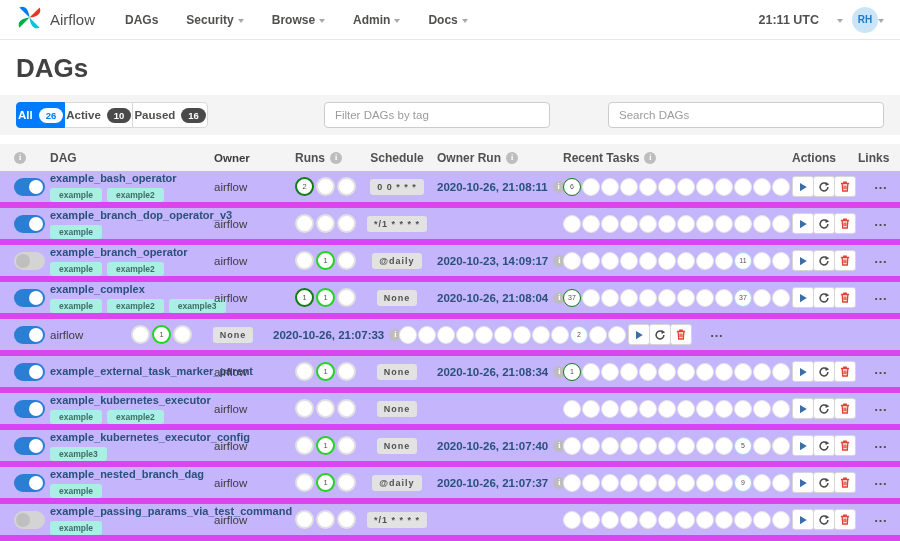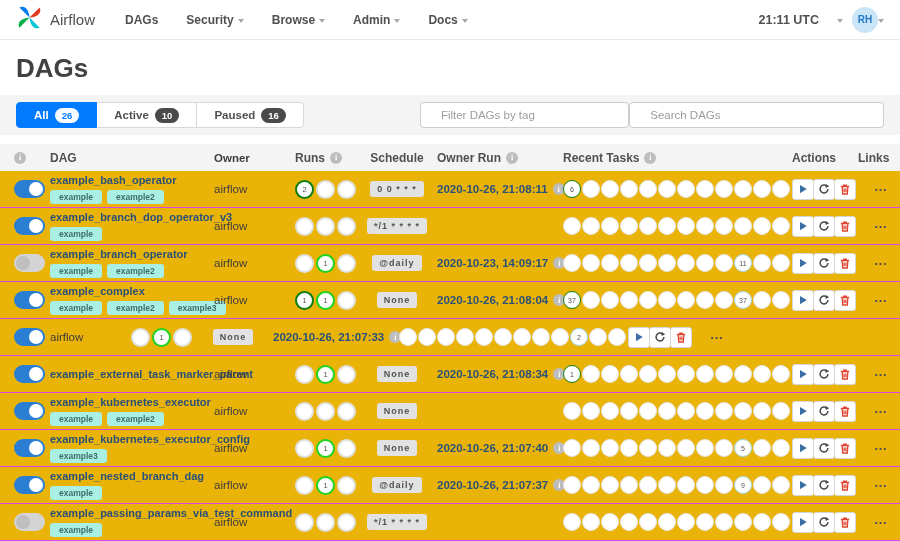--- a/index.html
+++ b/index.html
@@ -19,39 +19,39 @@
   .nav-right { margin-left: auto; display: flex; align-items: center; gap: 9px; }
   .clock { font-size: 12.5px; font-weight: bold; color: #51504f; display: flex; align-items: center; gap: 18px; }
   .avatar-wrap { display: flex; align-items: center; }
   .avatar { width: 26px; height: 26px; border-radius: 50%; background: #cbe5f8; color: #2178c4;
     font-size: 10px; font-weight: bold; display: flex; align-items: center; justify-content: center; }
 
   
   .page-title { font-size: 26px; font-weight: bold; color: #414141; margin: 13px 16px 11px; }
   .filter-bar { background: #f4f4f4; padding: 7px 16px; display: flex; align-items: center; margin-bottom: 9px; }
   .tabs { display: flex; }
-  .tab { height: 26px; padding: 0 17px; background: #fff; border: 1px solid #d8d8d8;
+  .tab { height: 26px; padding: 0 1px; background: #fff; border: 1px solid #d8d8d8;
     font-size: 11.5px; font-weight: bold; color: #51504f; display: flex; align-items: center;
     gap: 6px; margin-left: -1px; cursor: pointer; font-family: inherit; }
   .tab:first-child { border-radius: 4px 0 0 4px; margin-left: 0; }
   .tab:last-child { border-radius: 0 4px 4px 0; }
   .tab.active { background: #007bff; border-color: #007bff; color: #fff; position: relative; }
   .count-badge { border-radius: 9px; padding: 2px 7px; font-size: 9.5px; font-weight: bold;
     background: #4a4a4a; color: #fff; }
   .tab.active .count-badge { background: #f8fbff; color: #007bff; }
-  .text-input { height: 26px; border: 1px solid #cccccc; border-radius: 4px; padding: 0 20px;
+  .text-input { height: 26px; border: 1px solid #cccccc; border-radius: 4px; padding: 0 10px;
     font-size: 11.5px; color: #333; font-family: inherit; background: #fff; }
   .text-input::placeholder { color: #9b9b9b; }
   .input-tag { width: 226px; margin-left: 116px; }
   .input-search { width: 276px; margin-left: auto; }
 
   
   .thead, .trow { display: flex; align-items: center; padding: 0 12px 0 14px; }
   .thead { background: #f4f4f4; height: 27px; font-size: 12px; font-weight: bold; color: #51504f; }
-  .trow { height: 37px; border-bottom: 1px solid #d946ef; background: #eab308; }
+  .trow { height: 37px; border-bottom: 6px solid #d946ef; background: #c4b5fd; }
   .thead .hcell { display: flex; align-items: center; gap: 5px; }
 
   .c-toggle { width: 36px; flex-shrink: 0; }
   .c-name   { flex: 1; min-width: 0; }
   .c-owner  { width: 46px; flex-shrink: 0; font-size: 11.5px; color: #3d3d3d; }
   .c-runs   { width: 62px; flex-shrink: 0; display: flex; gap: 2px; align-items: center; margin-left: 35px; }
   .c-sched  { width: 80px; flex-shrink: 0; display: flex; justify-content: center; }
   .c-last   { width: 126px; flex-shrink: 0; display: flex; align-items: center; gap: 5px; }
   .c-recent { width: 229px; flex-shrink: 0; display: flex; gap: 1px; align-items: center; }
   .c-actions{ width: 66px; flex-shrink: 0; display: flex; }

